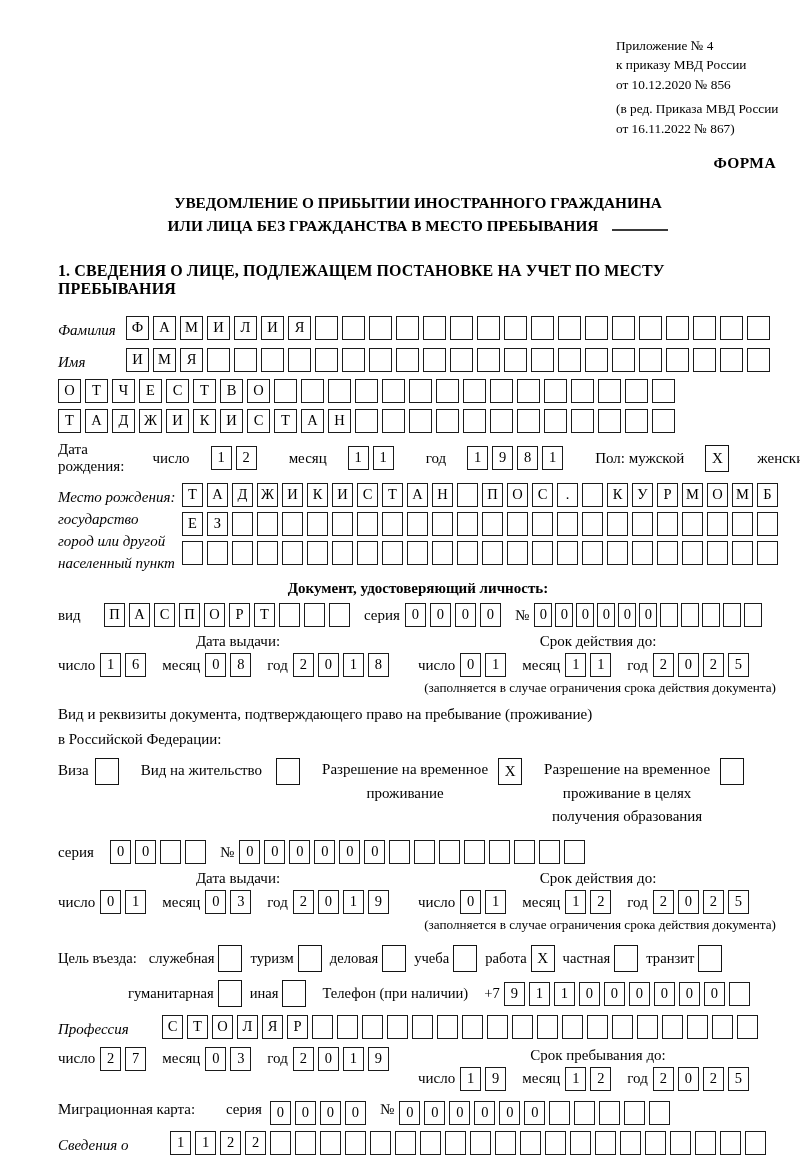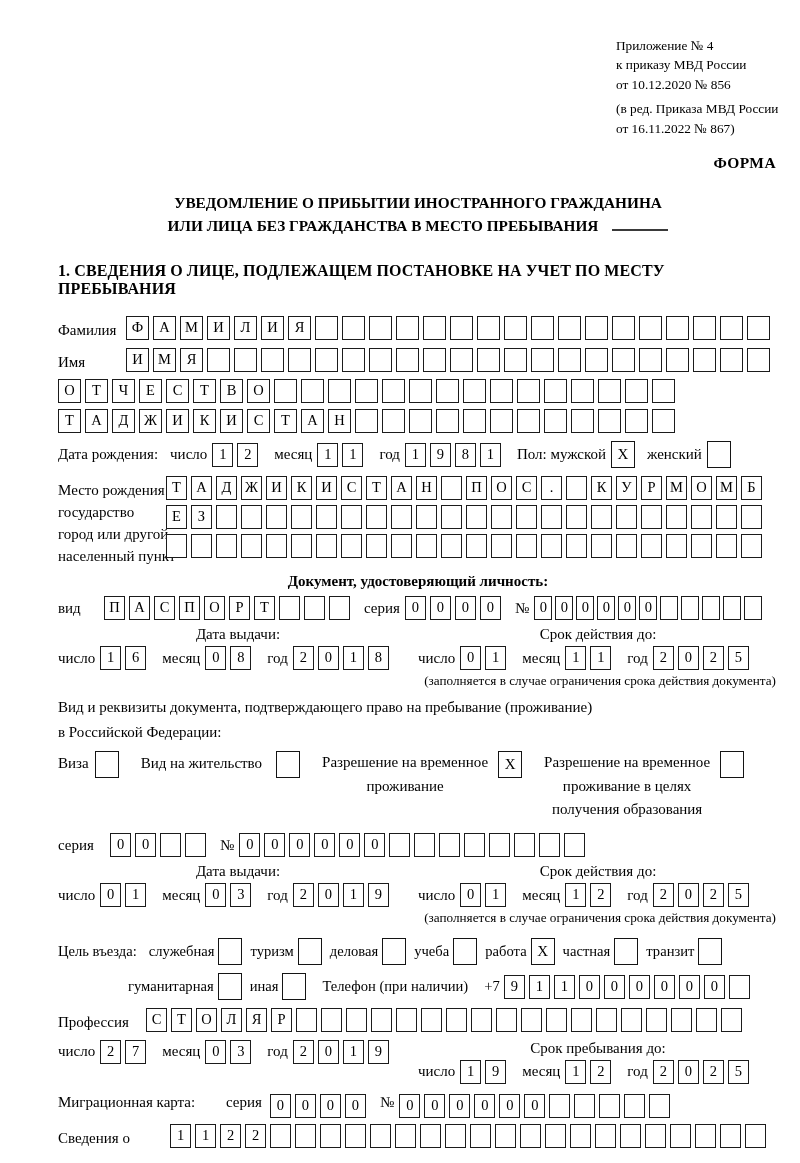--- a/index.html
+++ b/index.html
@@ -12,21 +12,21 @@
   
   .annex { margin-left: 558px; width: 210px; font-size: 13.3px; line-height: 1.46; }
   .annex .gap { margin-top: 5px; }
   .forma { text-align: right; font-weight: bold; font-size: 15.5px; letter-spacing: .4px; margin: 16px 2px 12px 0; }
   
   .title { text-align: center; font-weight: bold; font-size: 15.3px; line-height: 1.5; margin: 20px 0 0; }
   .title-underline { display:inline-block; width: 56px; height: 13px; border-bottom: 2px solid #3a3a3a; margin-left: 14px; }
   .sec-heading { font-weight: bold; font-size: 16px; margin: 24px 0 18px; letter-spacing: .1px; }
   
   .frow { display: flex; align-items: flex-start; margin-bottom: 6px; }
-  .flabel { flex: 0 0 auto; padding-top: 4px; line-height: 1.45; }
+  .flabel { flex: 0 0 auto; padding-top: 4px; line-height: 1.45; font-style: italic; }
   .flabel div { white-space: nowrap; }
   .cells { display: flex; flex: 0 0 auto; flex-wrap: nowrap; }
   .cell {
     flex: 0 0 auto; width: 23px; height: 24px; border: 1.5px solid #1b1b1b;
     margin-right: 4px; text-align: center; font-size: 14.5px; line-height: 21px;
     background: #fff; overflow: hidden;
   }
   .cells.narrow .cell { width: 21px; }
   .cells.tight  .cell { width: 18px; margin-right: 3px; }
   .cellstack .cells { margin-bottom: 5px; }
@@ -48,21 +48,21 @@
   .vrow { display: flex; align-items: flex-start; margin: 10px 0 12px; }
   .vrow .vlabel { padding-top: 4px; }
   .vblock { text-align: center; line-height: 1.55; }
   .sp6 { width: 6px; flex: 0 0 auto; } .sp10 { width: 10px; flex: 0 0 auto; }
   .sp14 { width: 14px; flex: 0 0 auto; } .sp22 { width: 22px; flex: 0 0 auto; }
   
   .purpose { display: flex; align-items: center; margin: 12px 0 8px; font-size: 14.6px; }
   .purpose .olabel { margin: 0 4px 0 8px; }
   .purpose .olabel.first { margin-left: 0; }
   .inline-label { margin: 0 5px 0 10px; }
-  .mt8 { margin-top: 8px; } .mt10 { margin-top: 10px; }
+  .mt8 { margin-top: 8px; gap: 16px; } .mt10 { margin-top: 10px; }
 </style>
 </head>
 <body>
 
 <div class="page">
 
   <div class="annex">
     <div>Приложение № 4</div>
     <div>к приказу МВД России</div>
     <div>от 10.12.2020 № 856</div>

